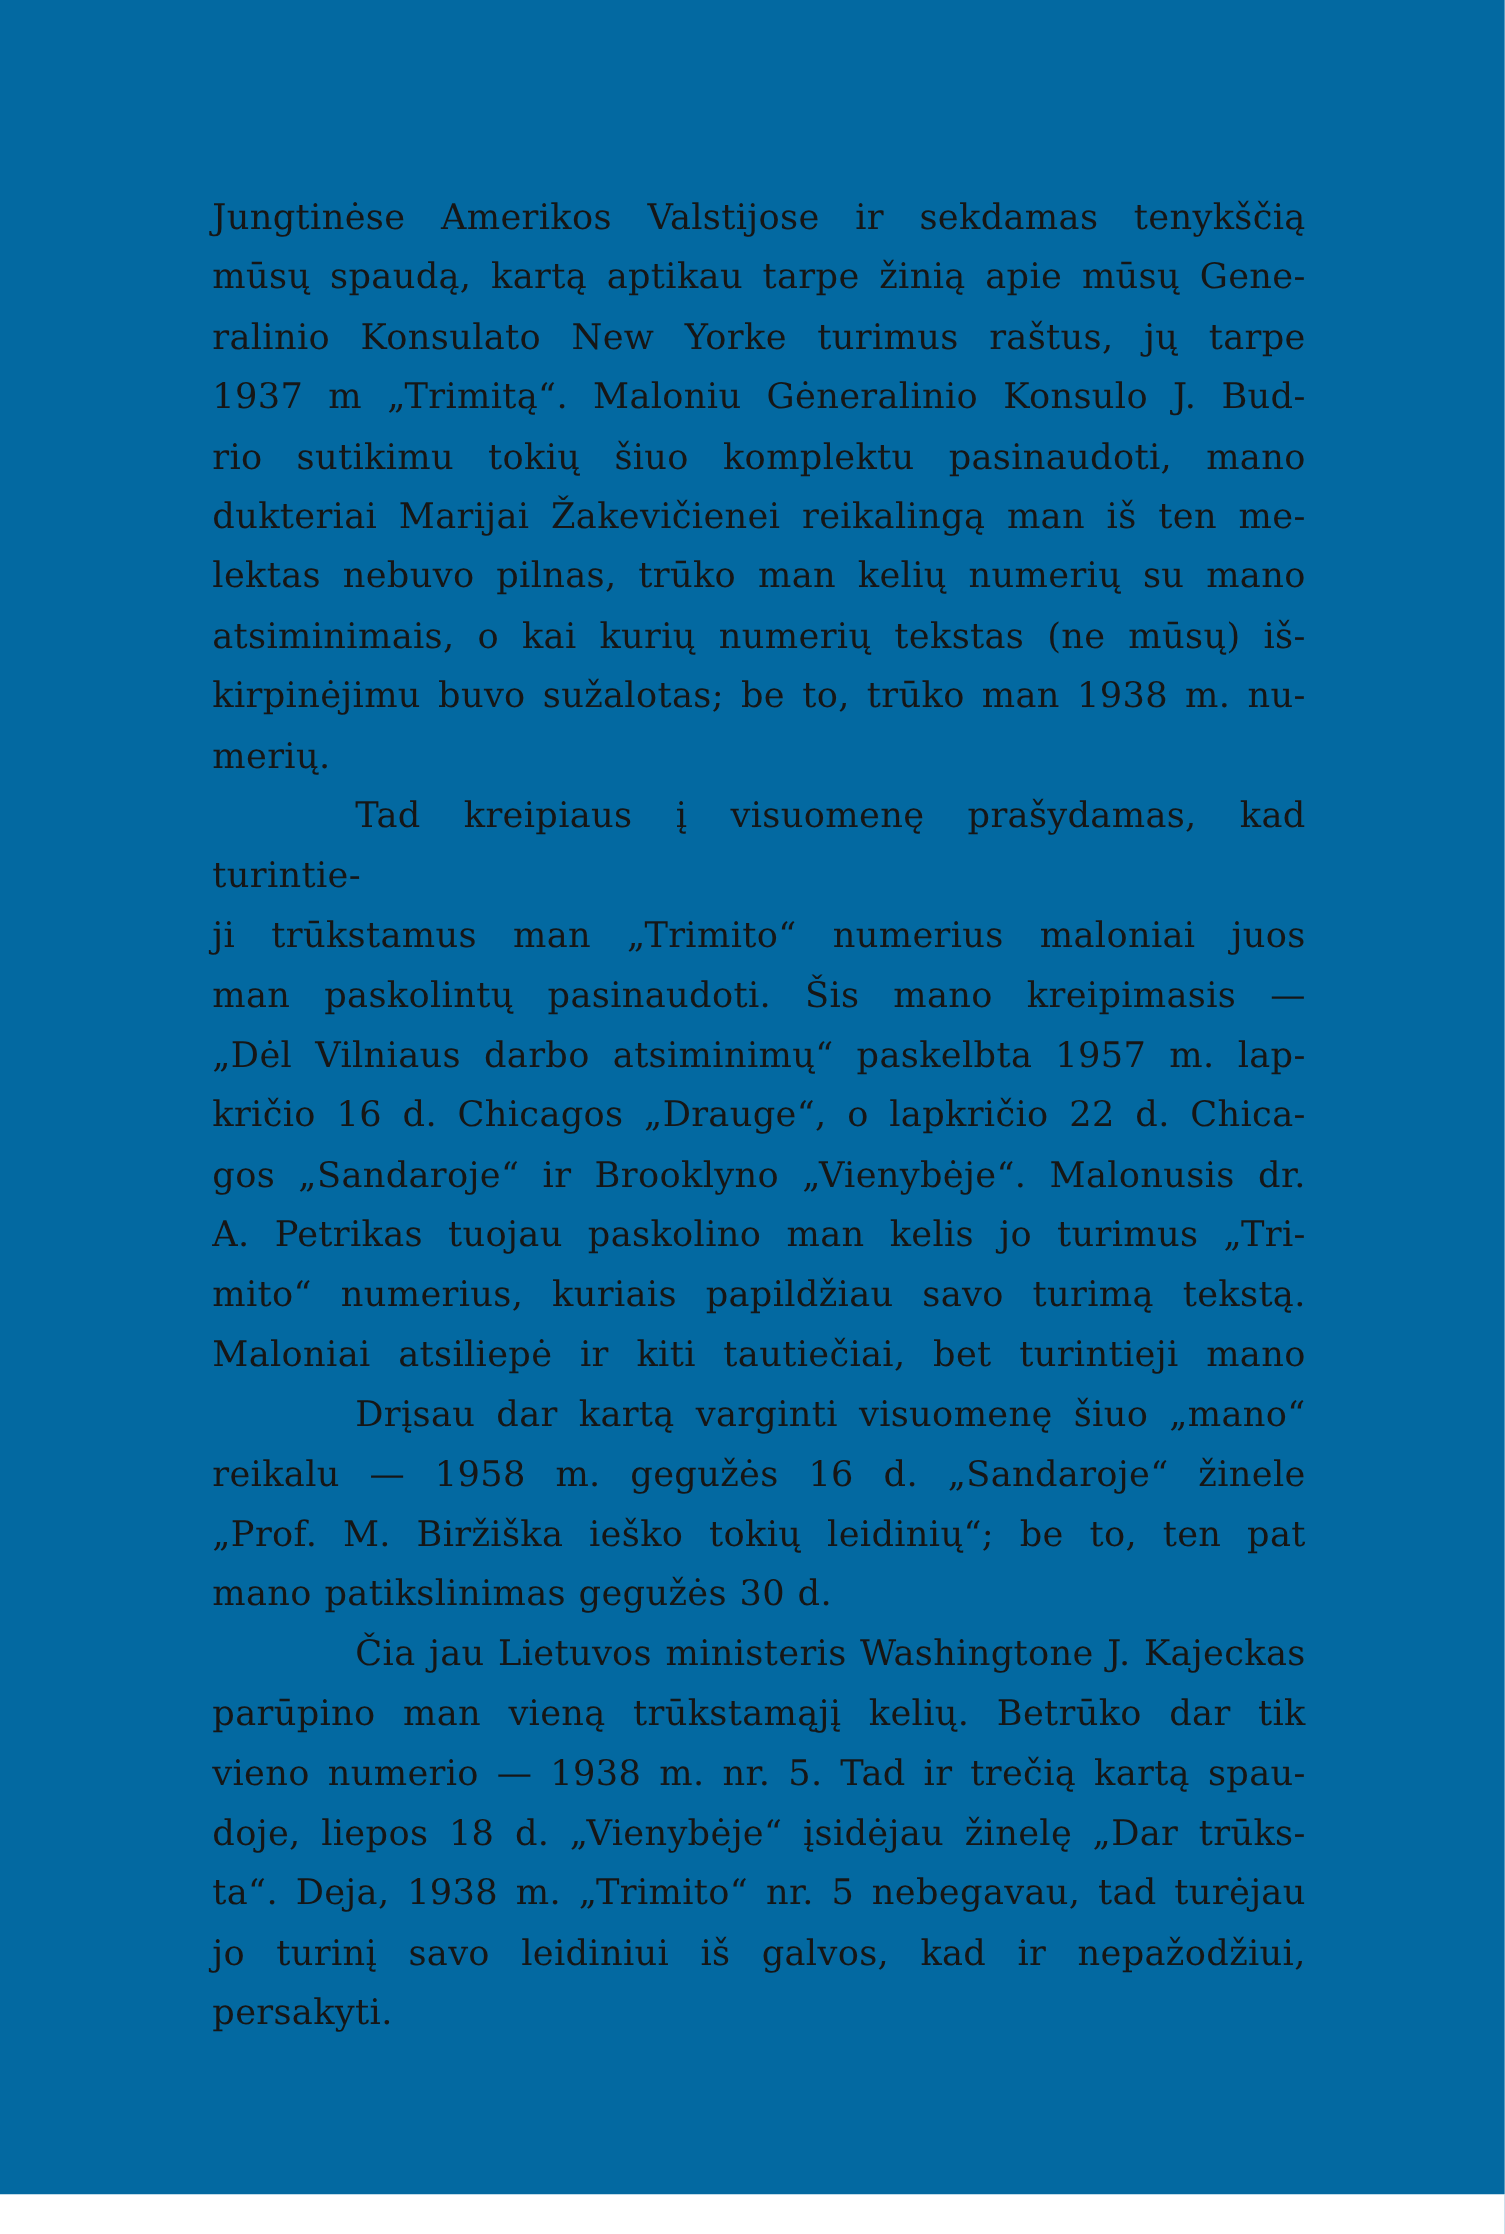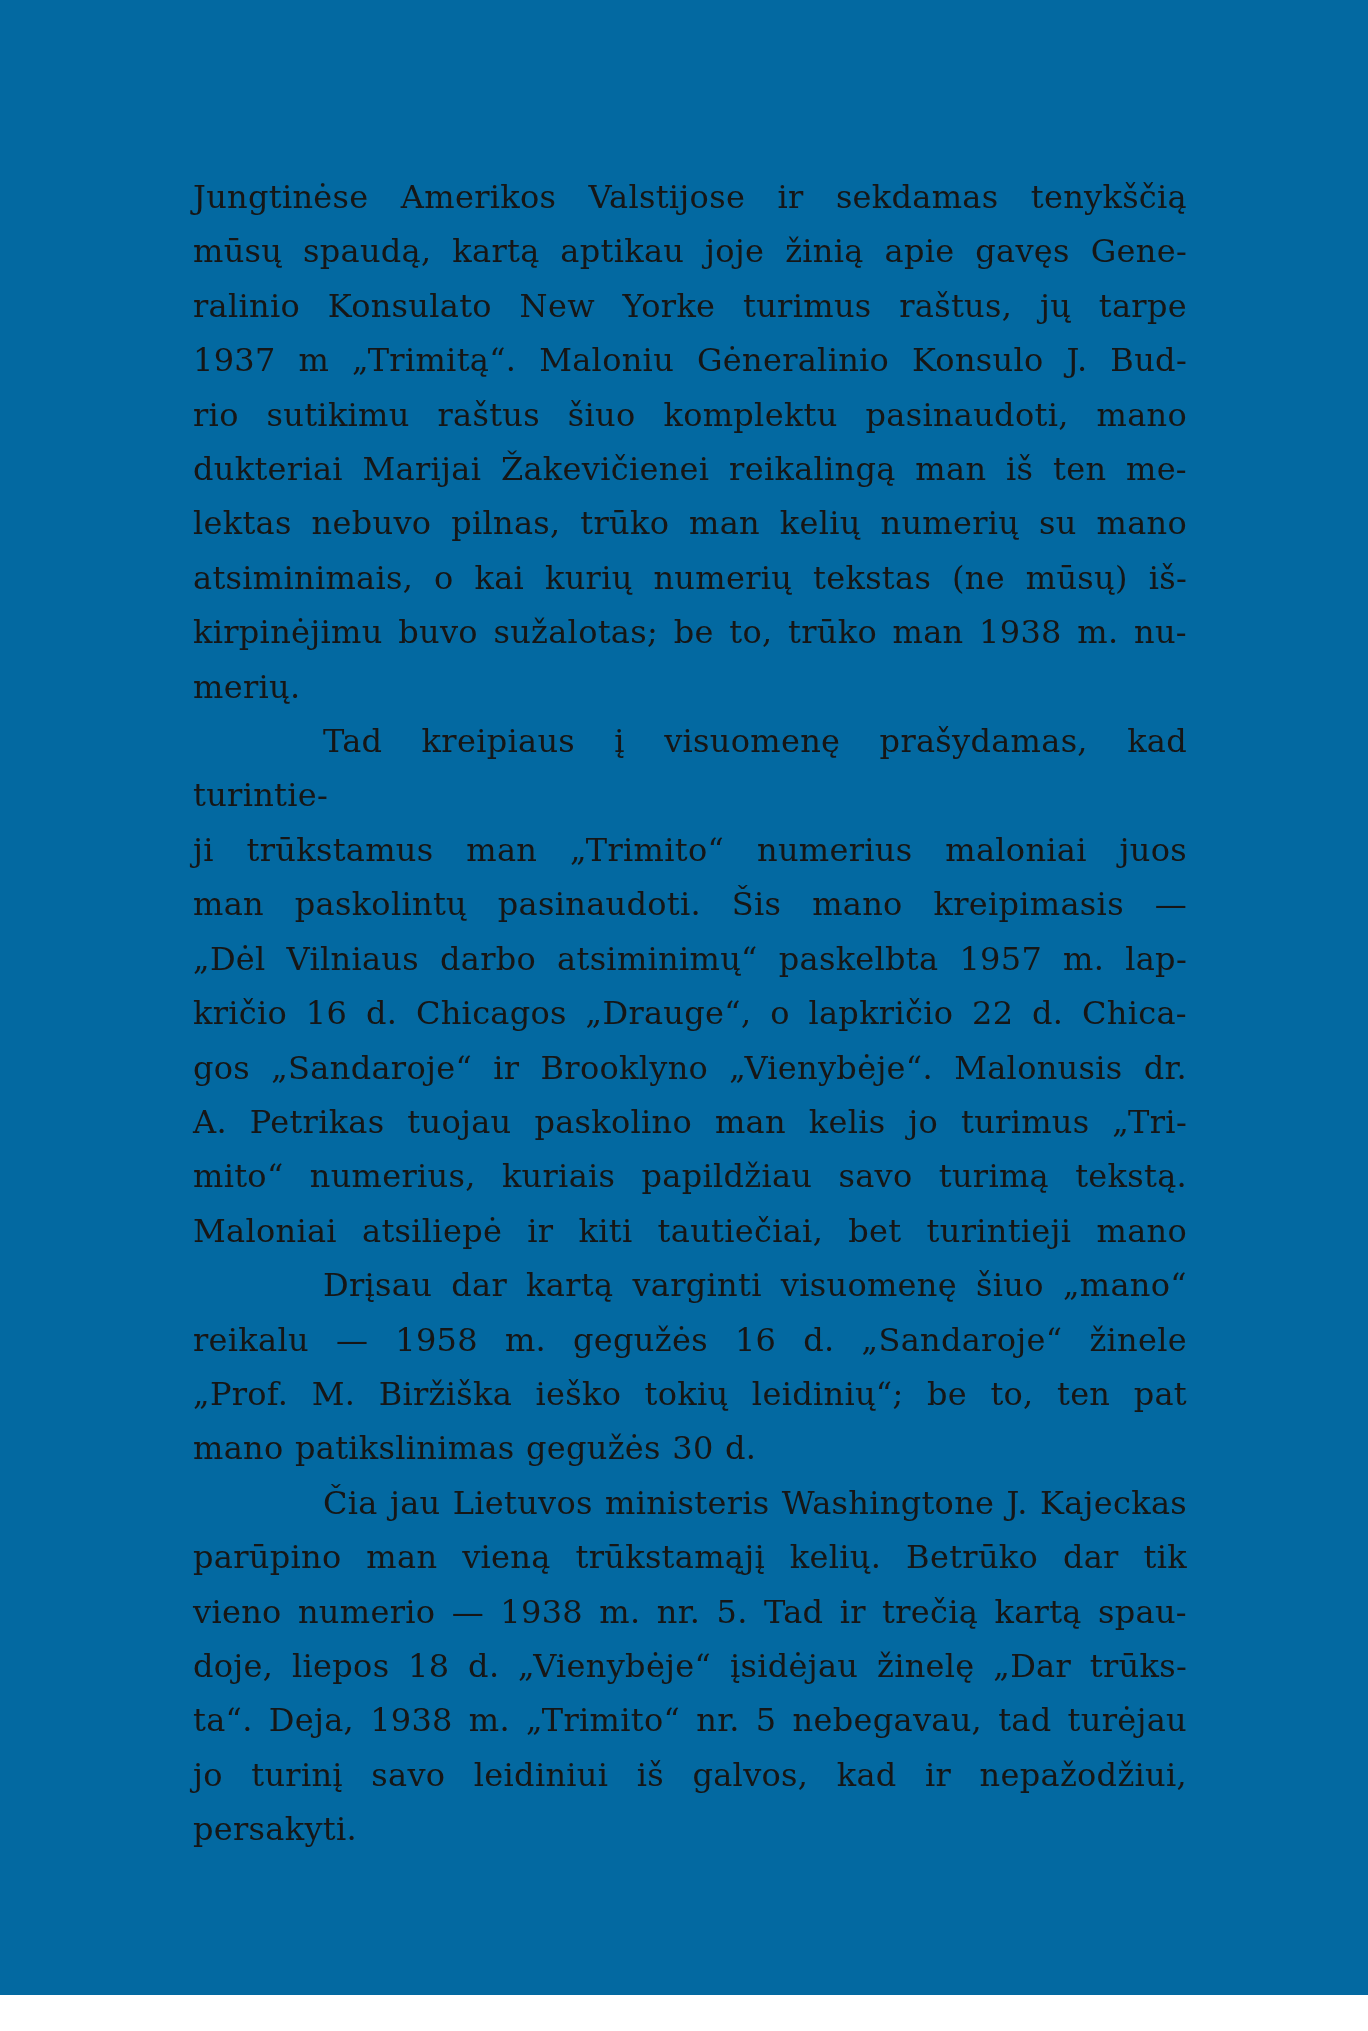--- a/index.html
+++ b/index.html
@@ -39,24 +39,24 @@
   .line.indent {
     text-indent: 130px;
   }
 </style>
 </head>
 <body>
 
 <div class="page">
   <div class="textblock" id="textblock" style="color: rgb(22, 22, 22);">
       <div class="line">Jungtinėse Amerikos Valstijose ir sekdamas tenykščią</div>
-      <div class="line">mūsų spaudą, kartą aptikau joje žinią apie gavęs Gene-</div>
+      <div class="line">mūsų spaudą, kartą aptikau tarpe žinią apie mūsų Gene-</div>
       <div class="line">ralinio Konsulato New Yorke turimus raštus, jų tarpe</div>
       <div class="line">1937 m „Trimitą“. Maloniu Gėneralinio Konsulo J. Bud-</div>
-      <div class="line">rio sutikimu raštus šiuo komplektu pasinaudoti, mano</div>
+      <div class="line">rio sutikimu tokių šiuo komplektu pasinaudoti, mano</div>
       <div class="line">dukteriai Marijai Žakevičienei reikalingą man iš ten me-</div>
       <div class="line">lektas nebuvo pilnas, trūko man kelių numerių su mano</div>
       <div class="line">atsiminimais, o kai kurių numerių tekstas (ne mūsų) iš-</div>
       <div class="line">kirpinėjimu buvo sužalotas; be to, trūko man 1938 m. nu-</div>
       <div class="line para-end">merių.</div>
       <div class="line indent">Tad kreipiaus į visuomenę prašydamas, kad turintie-</div>
       <div class="line">ji trūkstamus man „Trimito“ numerius maloniai juos</div>
       <div class="line">man paskolintų pasinaudoti. Šis mano kreipimasis —</div>
       <div class="line">„Dėl Vilniaus darbo atsiminimų“ paskelbta 1957 m. lap-</div>
       <div class="line">kričio 16 d. Chicagos „Drauge“, o lapkričio 22 d. Chica-</div>

